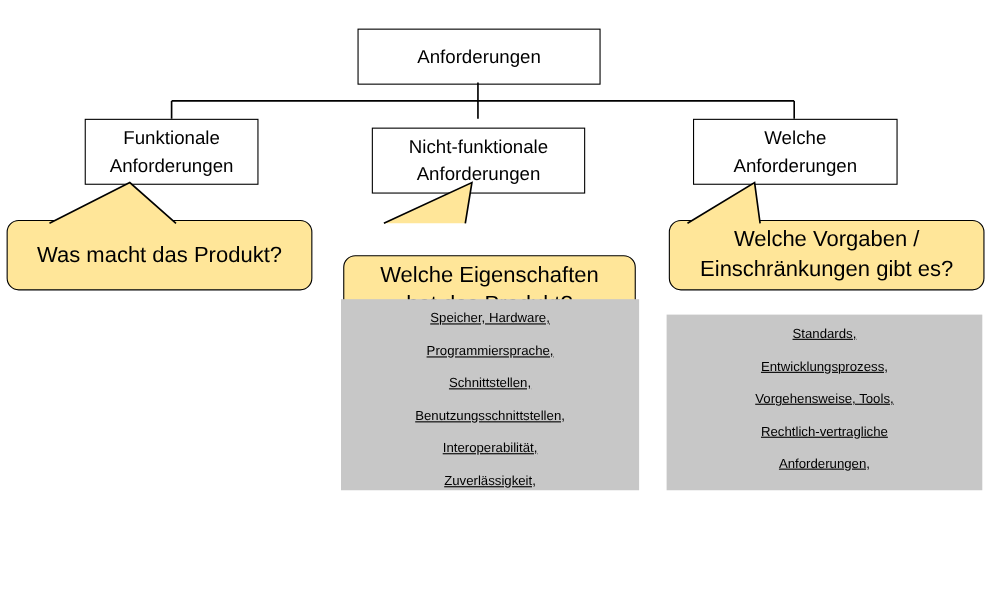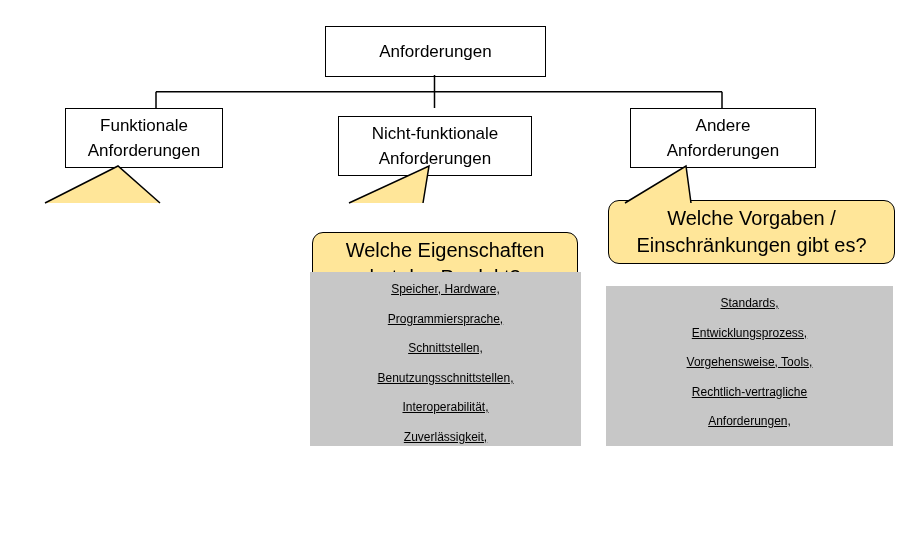--- a/index.html
+++ b/index.html
@@ -18,21 +18,21 @@
     display:flex;align-items:center;justify-content:center;text-align:center;
     font-size:20px;line-height:27px;white-space:pre-line;
   }
   .examples{
     position:absolute;z-index:1;background:#C7C7C7;
     text-align:center;font-size:12px;line-height:29.5px;white-space:pre-line;
     padding-top:3px;box-sizing:border-box;text-decoration:underline;
   }
   
   .node-root{left:325px;top:26px;width:219px;height:49px;}
-  .node-b0{left:65px;top:108px;width:156px;height:58px;}
+  .node-b0{left:77px;top:108px;width:156px;height:58px;}
   .node-b1{left:338px;top:116px;width:192px;height:58px;}
   .node-b2{left:630px;top:108px;width:184px;height:58px;}
   .callout-b0{left:6px;top:200px;width:276px;height:62px;}
   .callout-b1{left:312px;top:200px;width:264px;height:62px;margin-top:32px;}
   .callout-b2{left:608px;top:200px;width:285px;height:62px;}
   .examples-b1{left:310px;top:272px;width:271px;height:238px;}
   .examples-b2{left:606px;top:272px;width:287px;height:268px;margin-top:14px;}
 </style>
 </head>
 <body>
@@ -45,24 +45,27 @@
 
   <div class="node node-b0">
     <span>Funktionale
 Anforderungen</span>
   </div>
   <div class="node node-b1">
     <span>Nicht-funktionale
 Anforderungen</span>
   </div>
   <div class="node node-b2">
-    <span>Andere
+    <span>Welche
 Anforderungen</span>
   </div>
 
+  <div class="callout callout-b0">
+    <span>Was macht das Produkt?</span>
+  </div>
   <div class="callout callout-b1">
     <span>Welche Eigenschaften
 hat das Produkt?</span>
   </div>
   <div class="callout callout-b2">
     <span>Welche Vorgaben /
 Einschränkungen gibt es?</span>
   </div>
 
   <div class="examples examples-b1">Speicher, Hardware,

